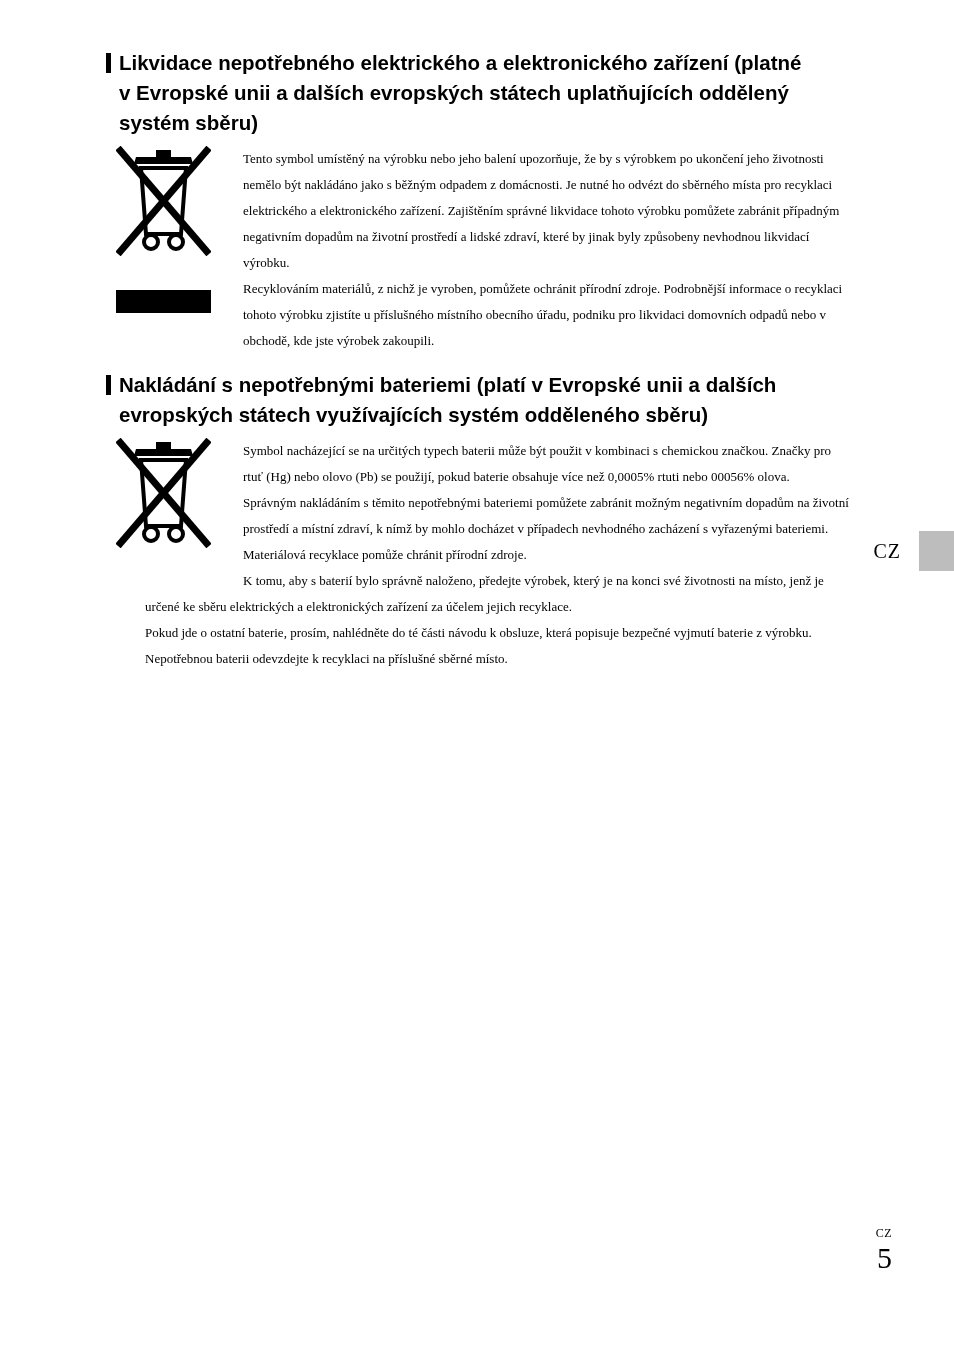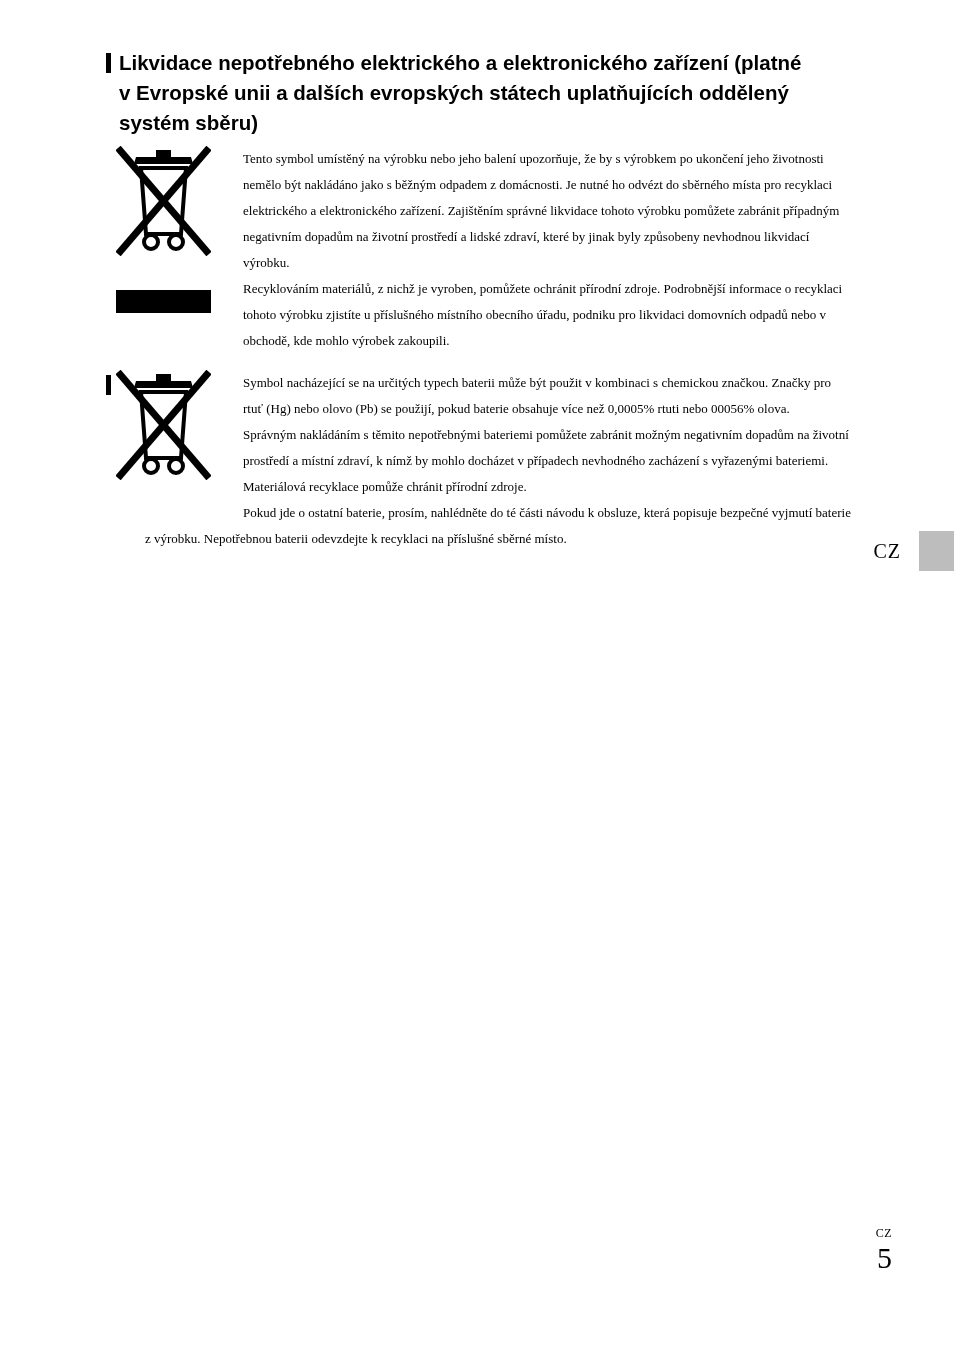--- a/index.html
+++ b/index.html
@@ -111,44 +111,46 @@
               <polygon points="25,22 70,22 65,88 30,88" fill="none" stroke="#000" stroke-width="4"></polygon>
               <circle cx="35" cy="96" r="7" fill="#fff" stroke="#000" stroke-width="4"></circle>
               <circle cx="60" cy="96" r="7" fill="#fff" stroke="#000" stroke-width="4"></circle>
               <line x1="2" y1="2" x2="93" y2="108" stroke="#000" stroke-width="7"></line>
               <line x1="93" y1="2" x2="2" y2="108" stroke="#000" stroke-width="7"></line>
             </svg>
           </div>
           <div class="black-bar"></div>
         </div>
         <p>Tento symbol umístěný na výrobku nebo jeho balení upozorňuje, že by s výrobkem po ukončení jeho životnosti nemělo být nakládáno jako s běžným odpadem z domácnosti. Je nutné ho odvézt do sběrného místa pro recyklaci elektrického a elektronického zařízení. Zajištěním správné likvidace tohoto výrobku pomůžete zabránit případným negativním dopadům na životní prostředí a lidské zdraví, které by jinak byly způsobeny nevhodnou likvidací výrobku.</p>
-        <p>Recyklováním materiálů, z nichž je vyroben, pomůžete ochránit přírodní zdroje. Podrobnější informace o recyklaci tohoto výrobku zjistíte u příslušného místního obecního úřadu, podniku pro likvidaci domovních odpadů nebo v obchodě, kde mohlo výrobek zakoupili.</p>
+        <p>Recyklováním materiálů, z nichž je vyroben, pomůžete ochránit přírodní zdroje. Podrobnější informace o recyklaci tohoto výrobku zjistíte u příslušného místního obecního úřadu, podniku pro likvidaci domovních odpadů nebo v obchodě, kde jste výrobek zakoupili.</p>
       </div>
     </section>
 
     <section class="sec2">
       <h2>
         <span class="marker"></span>
+        <span>Nakládání s nepotřebnými bateriemi (platí v Evropské unii a dalších evropských státech využívajících systém odděleného sběru)</span>
       </h2>
       <div>
         <div class="icon-frame frame2">
           <div class="svg-wrap">
             <svg width="95" height="110" viewBox="0 0 95 110" xmlns="http://www.w3.org/2000/svg">
               <rect x="40" y="4" width="15" height="7" fill="#000"></rect>
               <polygon points="20,11 75,11 77,18 18,18" fill="#000"></polygon>
               <polygon points="25,22 70,22 65,88 30,88" fill="none" stroke="#000" stroke-width="4"></polygon>
               <circle cx="35" cy="96" r="7" fill="#fff" stroke="#000" stroke-width="4"></circle>
               <circle cx="60" cy="96" r="7" fill="#fff" stroke="#000" stroke-width="4"></circle>
               <line x1="2" y1="2" x2="93" y2="108" stroke="#000" stroke-width="7"></line>
               <line x1="93" y1="2" x2="2" y2="108" stroke="#000" stroke-width="7"></line>
             </svg>
           </div>
         </div>
         <p>Symbol nacházející se na určitých typech baterii může být použit v kombinaci s chemickou značkou. Značky pro rtuť (Hg) nebo olovo (Pb) se použijí, pokud baterie obsahuje více než 0,0005% rtuti nebo 00056% olova.</p>
         <p>Správným nakládáním s těmito nepotřebnými bateriemi pomůžete zabránit možným negativním dopadům na životní prostředí a místní zdraví, k nímž by mohlo docházet v případech nevhodného zacházení s vyřazenými bateriemi. Materiálová recyklace pomůže chránit přírodní zdroje.</p>
+        <p>K tomu, aby s baterií bylo správně naloženo, předejte výrobek, který je na konci své životnosti na místo, jenž je určené ke sběru elektrických a elektronických zařízení za účelem jejich recyklace.</p>
         <p>Pokud jde o ostatní baterie, prosím, nahlédněte do té části návodu k obsluze, která popisuje bezpečné vyjmutí baterie z výrobku. Nepotřebnou baterii odevzdejte k recyklaci na příslušné sběrné místo.</p>
       </div>
     </section>
 
   </div>
 
   <div class="lang-tab">
     <span class="label">CZ</span>
     <span class="gray-block"></span>
   </div>

